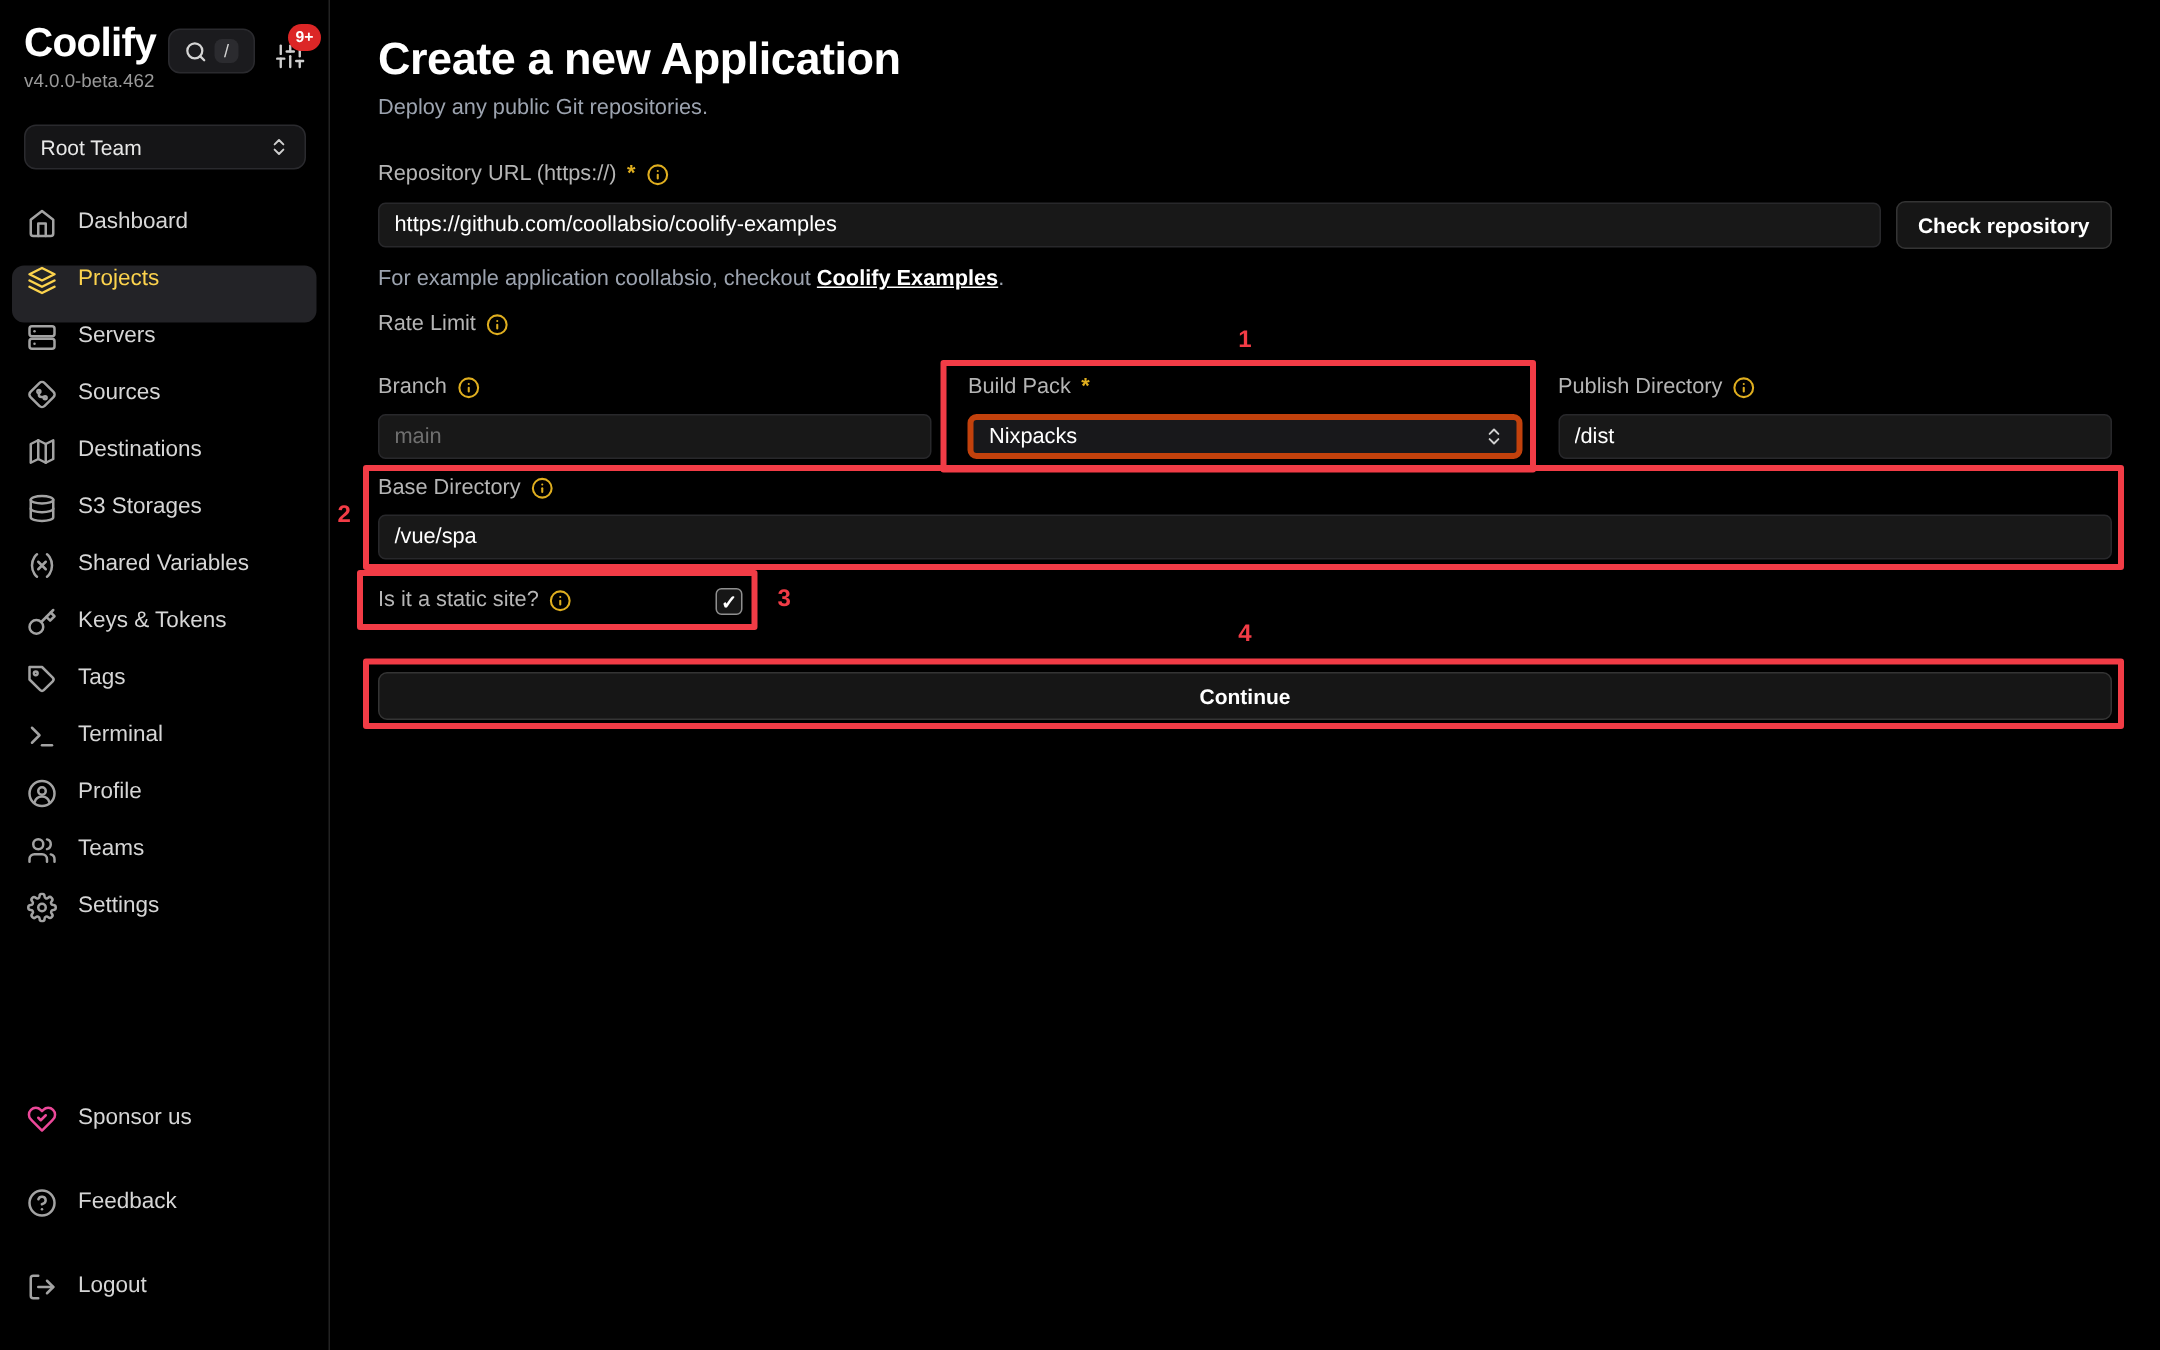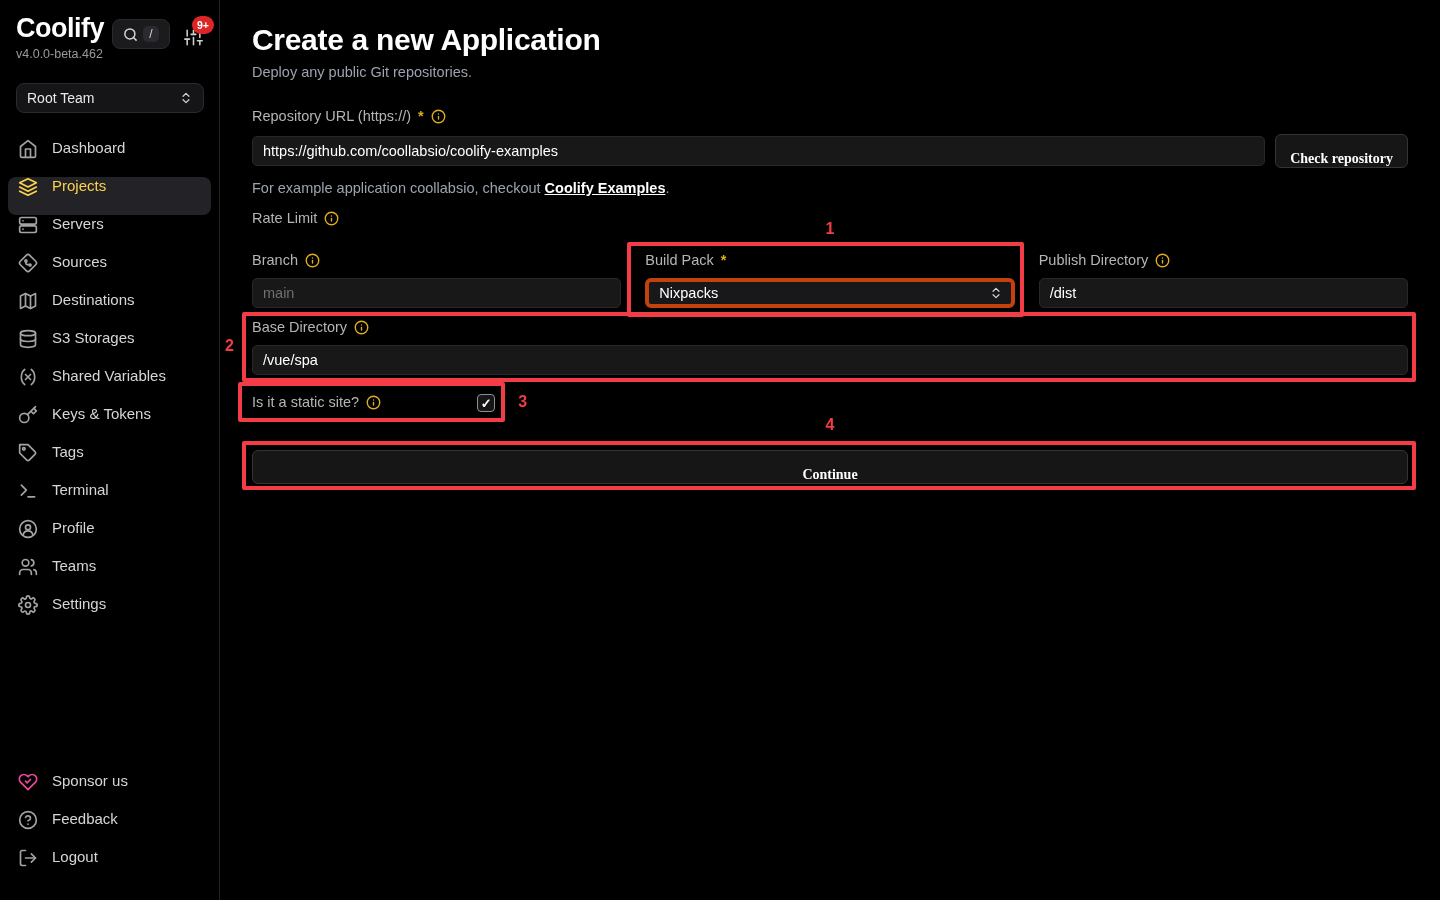--- a/index.html
+++ b/index.html
@@ -52,21 +52,21 @@
   }
   .nav { margin-top: 26px; padding: 0 8px; display: flex; flex-direction: column; }
   .nav-item {
     display: flex; align-items: flex-start; gap: 14px;
     height: 38px; padding: 0 10px; border-radius: 8px;
     color: #d6d6d6; font-size: 15px; cursor: pointer; text-decoration: none;
   }
   .nav-icon { color: #a3a3a3; display: flex; width: 20px; justify-content: center; }
   .nav-item.active { background: #232327; color: #fcd34d; }
   .nav-item.active .nav-icon { color: #fcd34d; }
-  .sidebar-footer { margin-top: auto; padding: 0 8px 4px; display: flex; flex-direction: column; }
+  .sidebar-footer { margin-top: auto; padding: 0 8px 4px; display: flex; flex-direction: column; gap: 18px; }
   .pink { color: #ec4899 !important; }
 
   
   .main { flex: 1; padding: 22px 32px 0; position: relative; }
   .page-title { font-size: 30px; font-weight: 800; letter-spacing: -0.3px; line-height: 1.2; }
   .subtitle { font-size: 14.5px; color: #9ca3af; margin-top: 6px; }
 
   .field-label {
     display: flex; align-items: center; gap: 7px;
     font-size: 14.5px; color: #b5b5b5; line-height: 20px;
@@ -77,22 +77,22 @@
   .repo-section { margin-top: 26px; }
   .repo-row { display: flex; gap: 10px; margin-top: 8px; align-items: center; }
   .text-input {
     height: 30px; width: 100%;
     background: #181818; border: 1px solid #28282b; border-radius: 5px;
     padding: 0 10px; color: #fff; font-size: 14.5px; font-family: inherit; outline: none;
   }
   .text-input::placeholder { color: #6f6f6f; }
   .btn {
     height: 32px; background: #161616; border: 1px solid #343434; border-radius: 6px;
-    color: #fff; font-weight: 700; font-size: 14px; padding: 16px 14px;
-    cursor: pointer; font-family: Liberation Serif, serif; white-space: nowrap;
+    color: #fff; font-weight: 700; font-size: 14px; padding: 5px 14px;
+    cursor: pointer; font-family: Liberation Sans, sans-serif; white-space: nowrap;
   }
   .note { margin-top: 12px; font-size: 14.5px; color: #9ca3af; }
   .note a { color: #fff; text-decoration: underline; font-weight: 600; cursor: pointer; }
   .rate-limit { margin-top: 12px; }
 
   .grid3 { display: grid; grid-template-columns: 1fr 1fr 1fr; gap: 0 24px; margin-top: 22px; }
   .fcol { position: relative; }
   .fcol .field-label, .fblock .field-label { margin-bottom: 8px; }
   .select {
     height: 30px; background: #18181b; border: 4px solid #c2410c; border-radius: 6px;

